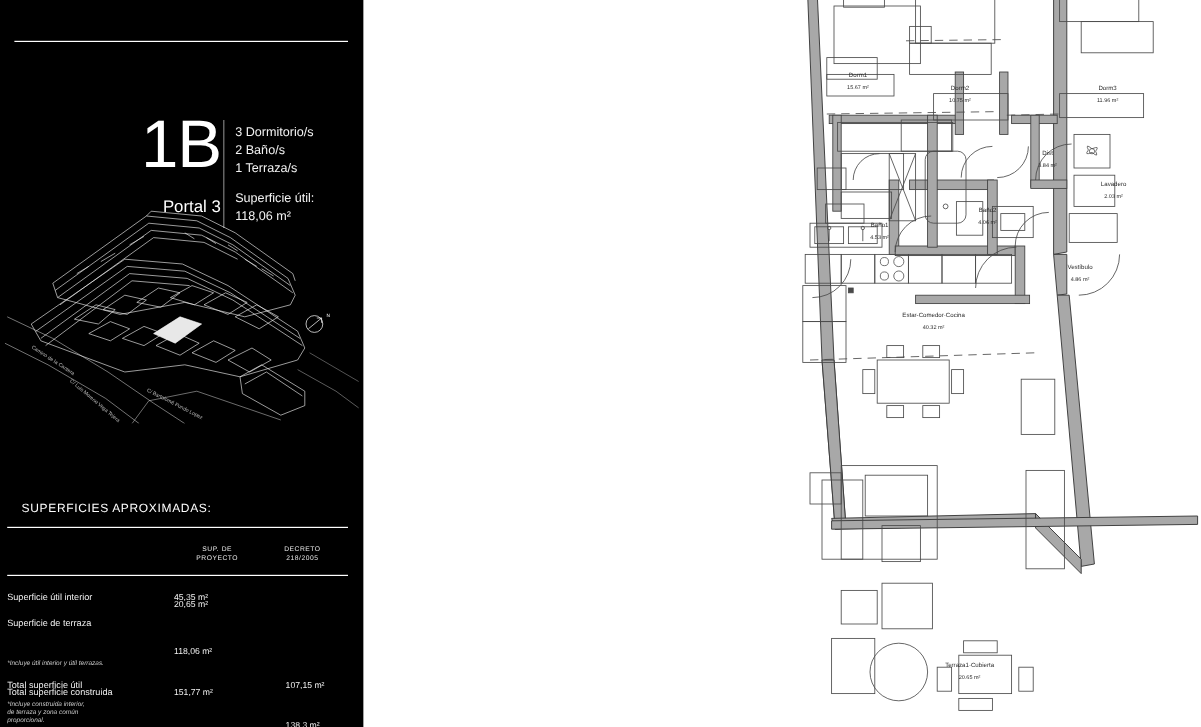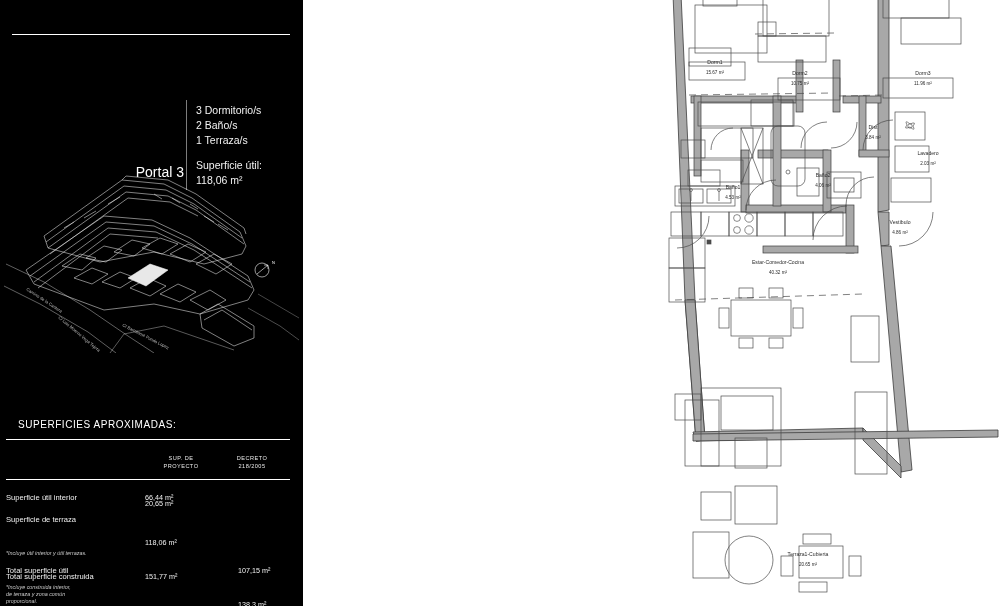--- a/index.html
+++ b/index.html
@@ -101,20 +101,21 @@
               font-family: "Liberation Sans", sans-serif; }
 </style>
 </head>
 <body>
 
 <div id="info-panel">
 
   <div class="rule" id="top-rule"></div>
 
   <div id="unit-header">
+    <div id="unit-code">1B</div>
     <div id="portal-label">Portal 3</div>
     <div id="header-divider"></div>
 
     <div class="spec-line" id="spec-0">3 Dormitorio/s</div>
     <div class="spec-line" id="spec-1">2 Baño/s</div>
     <div class="spec-line" id="spec-2">1 Terraza/s</div>
 
     <div id="useful-label">Superficie útil:</div>
     <div id="useful-value">118,06 m²</div>
   </div>
@@ -176,21 +177,21 @@
     <div id="surfaces-title">SUPERFICIES APROXIMADAS:</div>
     <div class="rule" id="tbl-rule-1"></div>
     <div class="rule" id="tbl-rule-2"></div>
 
     <div class="col-head" id="col-head-proj" style="white-space:pre-line">SUP. DE
 PROYECTO</div>
     <div class="col-head" id="col-head-dec" style="white-space:pre-line">DECRETO
 218/2005</div>
 
     <div class="srow-label" id="r0-label">Superficie útil interior</div>
-    <div class="srow-proj" id="r0-proj">66,44  m²</div>
+    <div class="srow-proj" id="r0-proj">45,35  m²</div>
 
     <div class="srow-label" id="r1-label">Superficie de terraza</div>
     <div class="srow-proj" id="r1-proj">20,65 m²</div>
 
     <div class="srow-label" id="r2-label">Total superficie útil</div>
     <div class="srow-proj" id="r2-proj">118,06 m²</div>
     <div class="srow-dec" id="r2-dec">107,15 m²</div>
     <div class="srow-note" id="r2-note">*Incluye útil interior y útil terrazas.</div>
 
     <div class="srow-label" id="r3-label">Total superficie construida</div>

